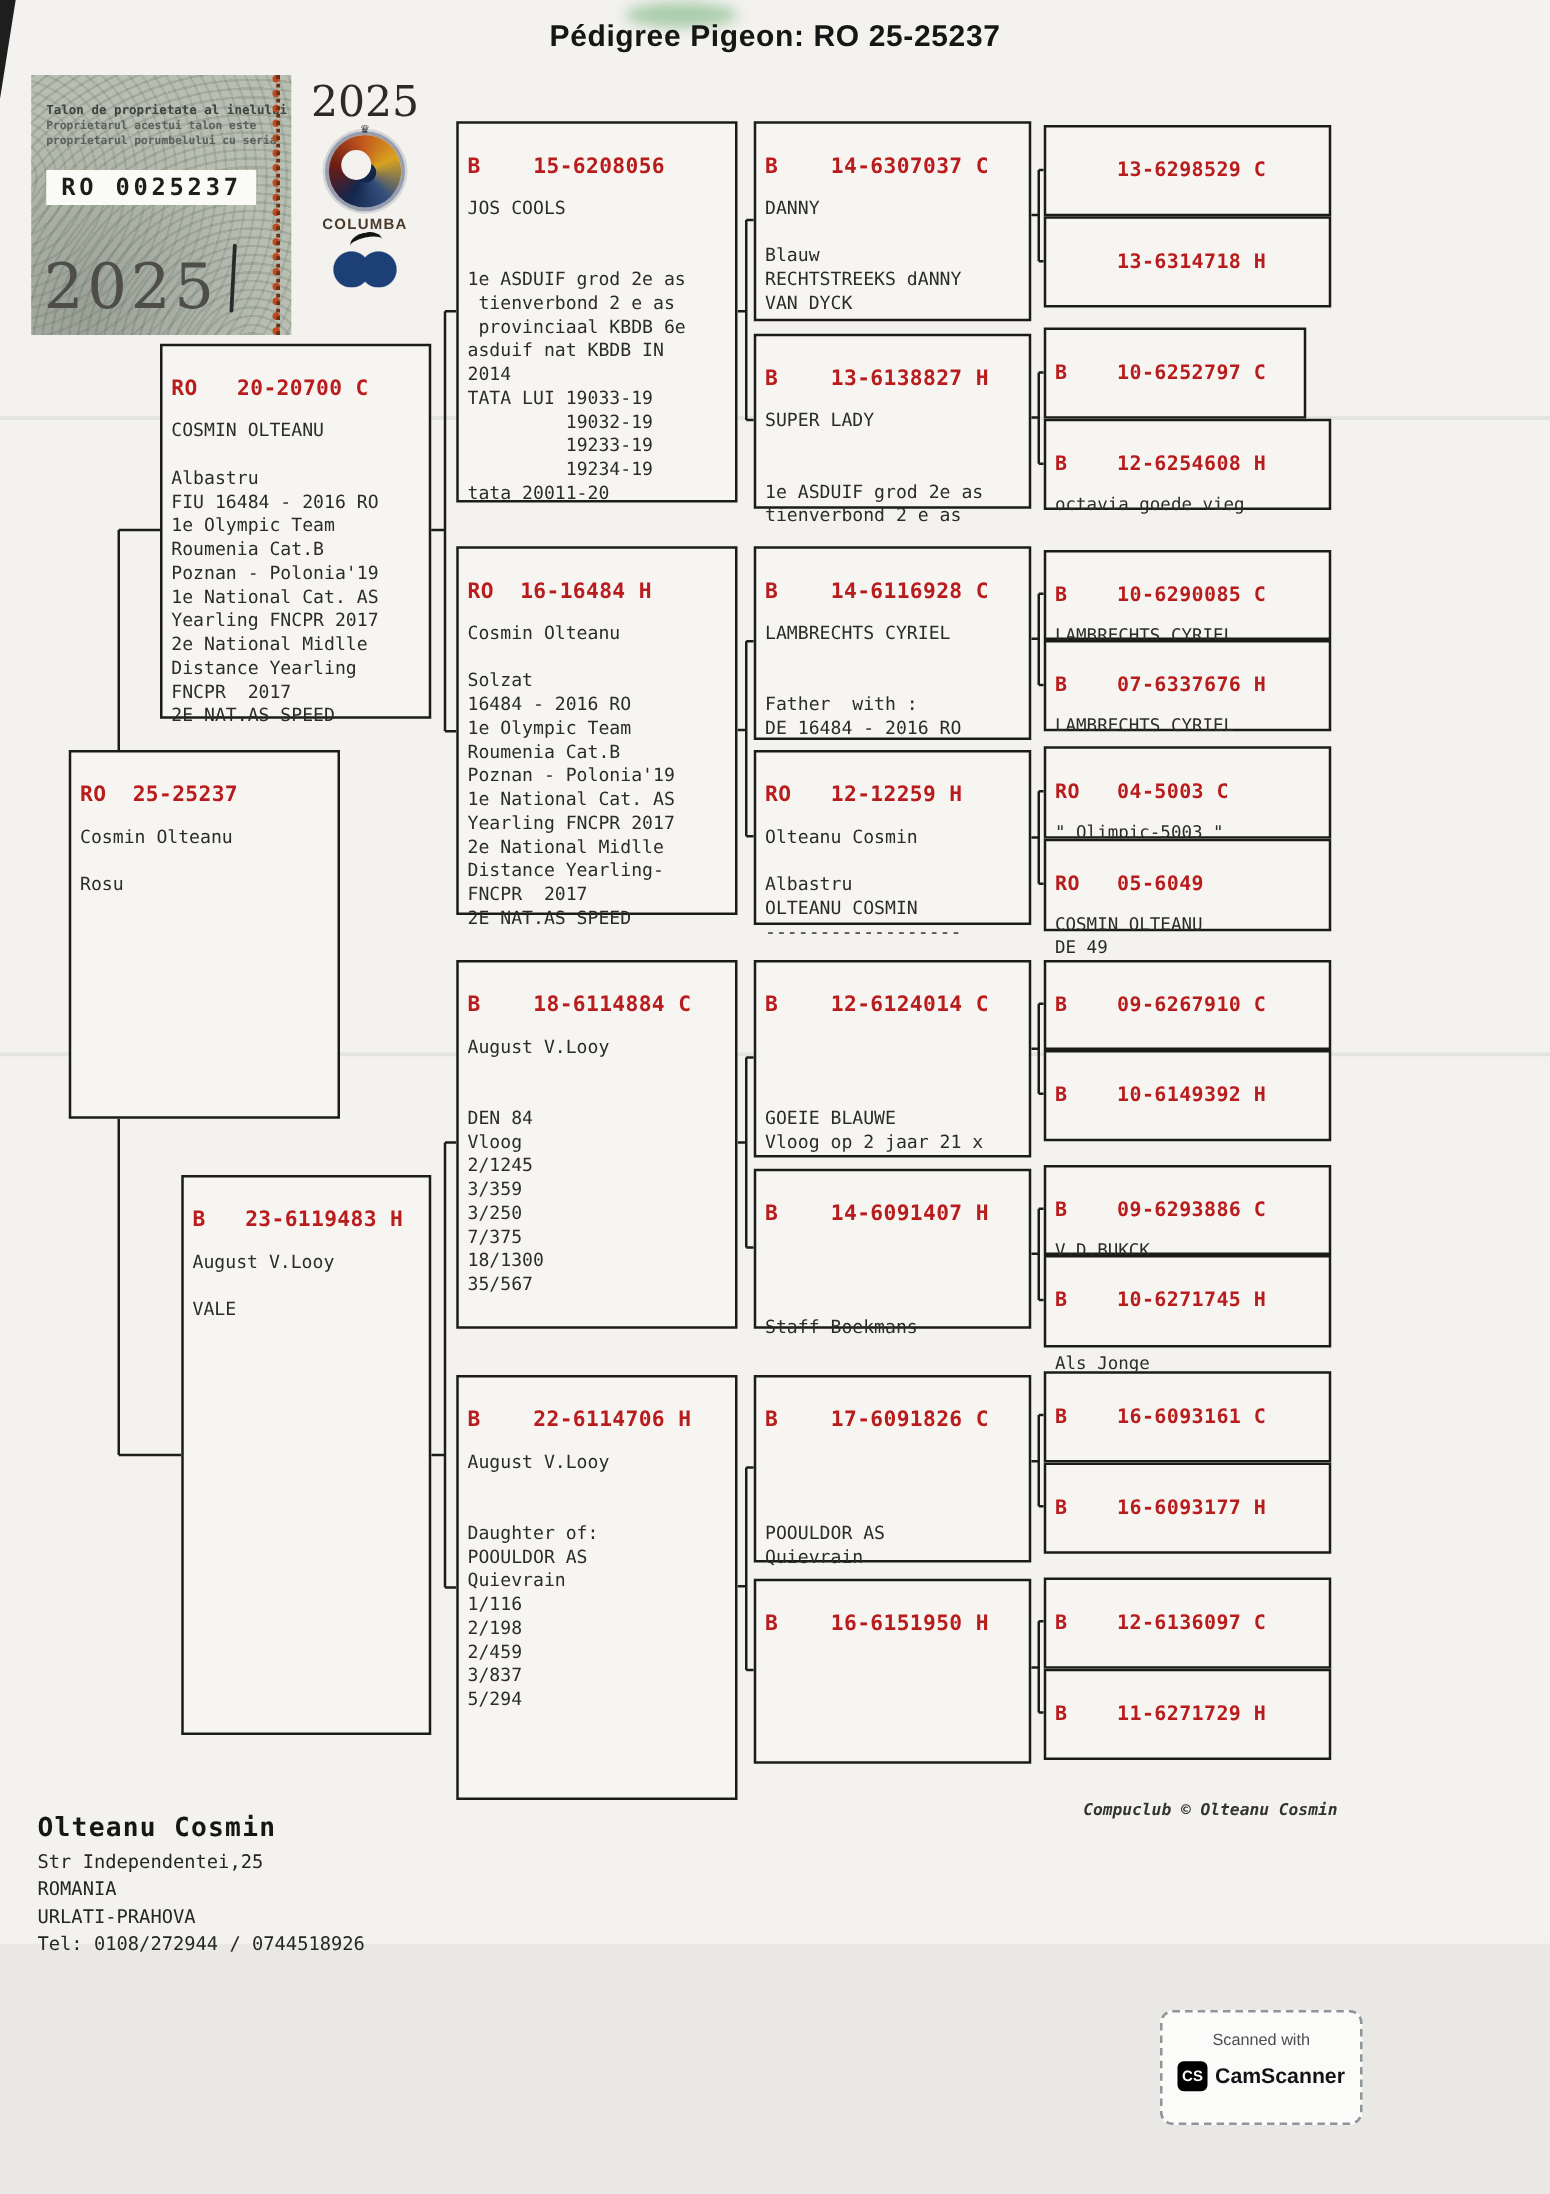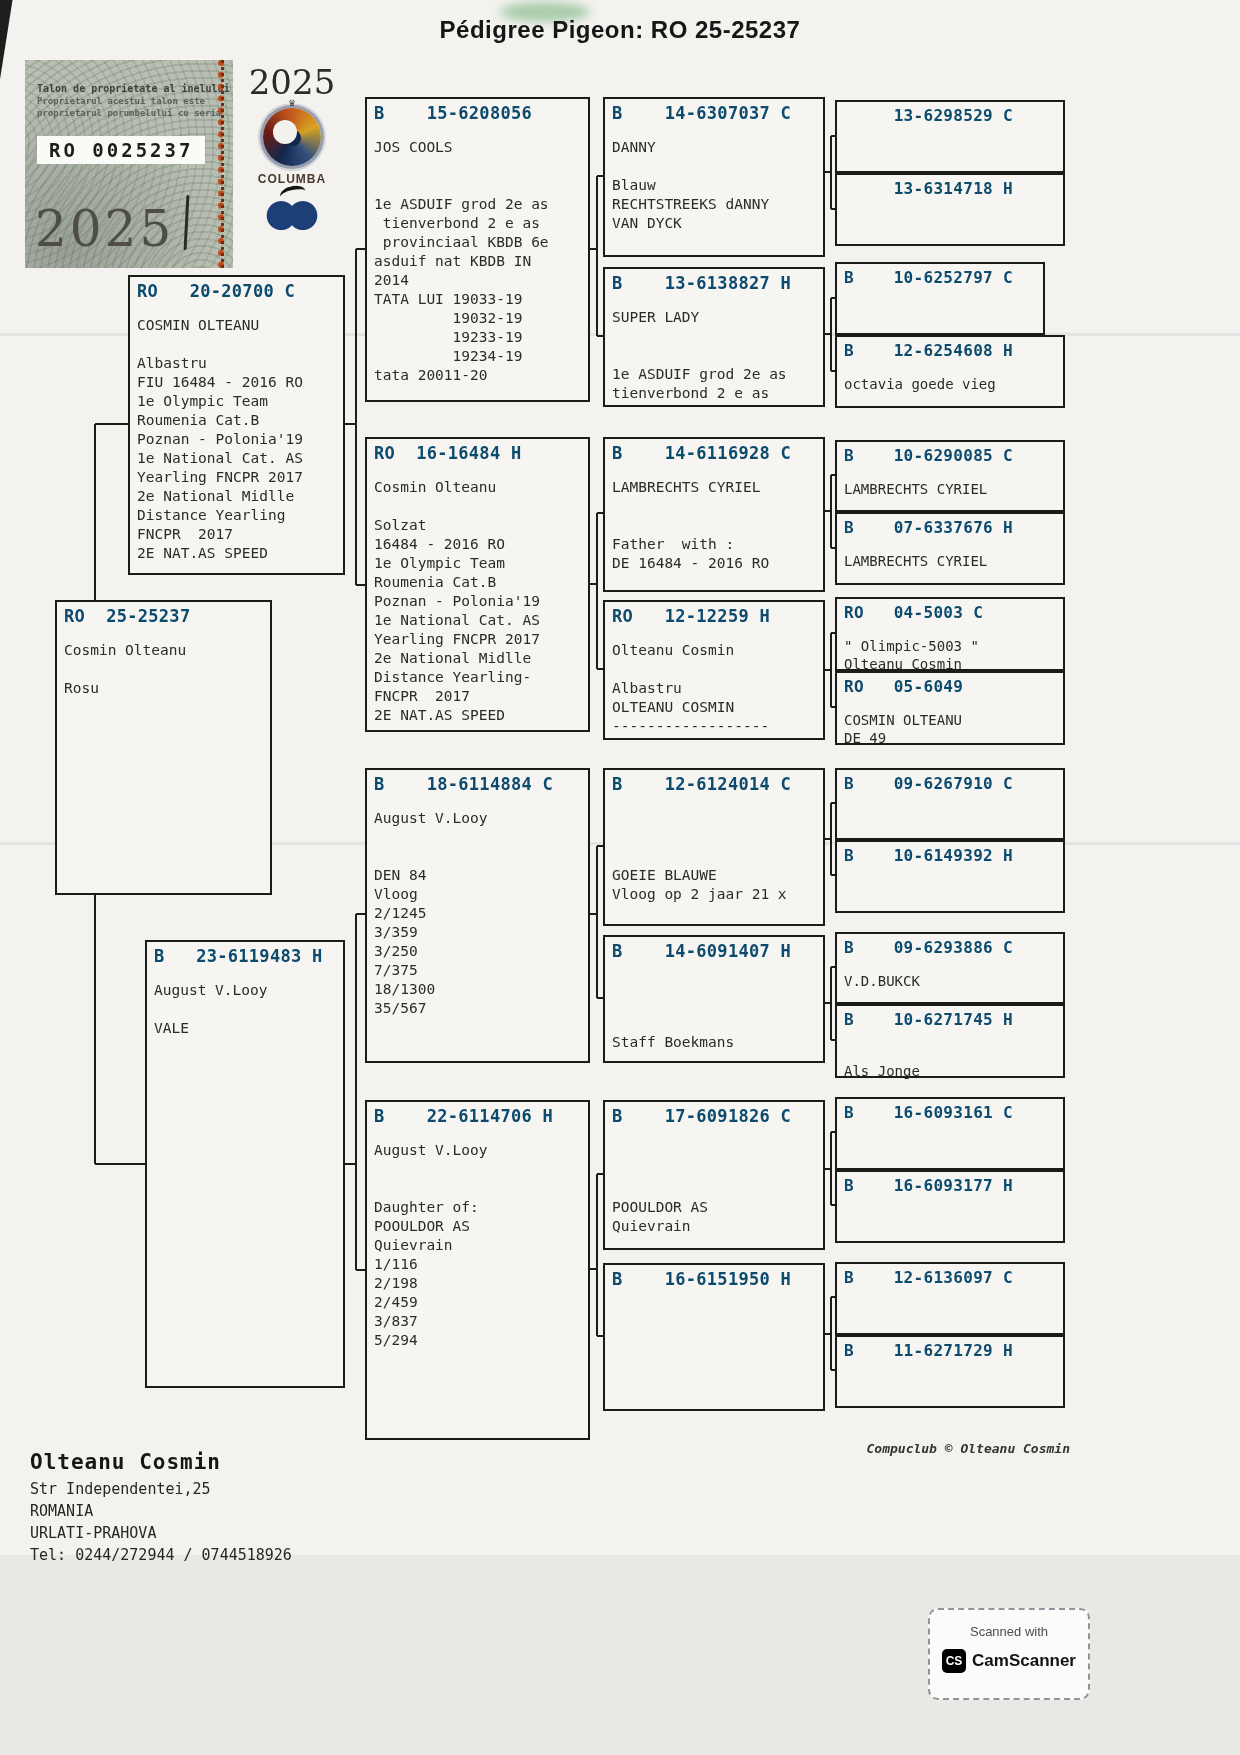--- a/index.html
+++ b/index.html
@@ -41,21 +41,21 @@
   #columba-label{font-family:"Liberation Sans",sans-serif;font-weight:bold;font-size:12px;color:#4a3a2c;
                  letter-spacing:1px;margin-top:6px;}
   #second-logo{position:relative;width:60px;height:36px;margin:8px auto 0;
      background:radial-gradient(circle at 32% 60%,#1d3f77 0 14px,transparent 15px),
                 radial-gradient(circle at 68% 60%,#1d3f77 0 14px,transparent 15px);}
   #second-logo::before{content:"";position:absolute;left:18px;top:-8px;width:26px;height:12px;
      border-top:4px solid #141414;border-radius:50%;transform:rotate(-12deg);}
 
   
   .box{position:absolute;background:#f6f5f1;border:2px solid #1b1b1a;box-sizing:border-box;padding:4px 7px;}
-  .hdr{font-weight:bold;font-size:17px;white-space:pre;color:#0c4a6e;letter-spacing:.3px;}
+  .hdr{font-weight:bold;font-size:17px;white-space:pre;color:#b91c1c;letter-spacing:.3px;margin-top:20px;}
   .bd{font-size:14.5px;line-height:19px;white-space:pre-wrap;margin-top:15px;color:#2b2b28;}
   .pair .hdr{font-size:16px;}
   .pair .bd{font-size:14px;line-height:18px;}
 
   svg.connectors{position:absolute;left:0;top:0;pointer-events:none;}
 
   
   #owner-block{position:absolute;left:30px;top:1450px;}
   #owner-name{font-size:21px;font-weight:bold;color:#161615;letter-spacing:1px;}
   #owner-address{font-size:15px;line-height:22px;white-space:pre-wrap;margin-top:4px;color:#262624;}
@@ -387,21 +387,21 @@
   <div class="box pair" style="left:835px;top:1335px;width:230px;height:73px">
     <div class="hdr">B    11-6271729 H</div>
     <div class="bd"></div>
   </div>
 
   <div id="owner-block">
     <div id="owner-name">Olteanu Cosmin</div>
     <div id="owner-address">Str Independentei,25
 ROMANIA
 URLATI-PRAHOVA
-Tel: 0244/272944 / 0744518926</div>
+Tel: 0108/272944 / 0744518926</div>
   </div>
   <div id="credit">Compuclub © Olteanu Cosmin</div>
 
   <div id="cs-badge">
     <div id="cs-scanned">Scanned with</div>
     <div id="cs-row">
       <span id="cs-logo">CS</span>
       <span id="cs-brand">CamScanner</span>
     </div>
   </div>

